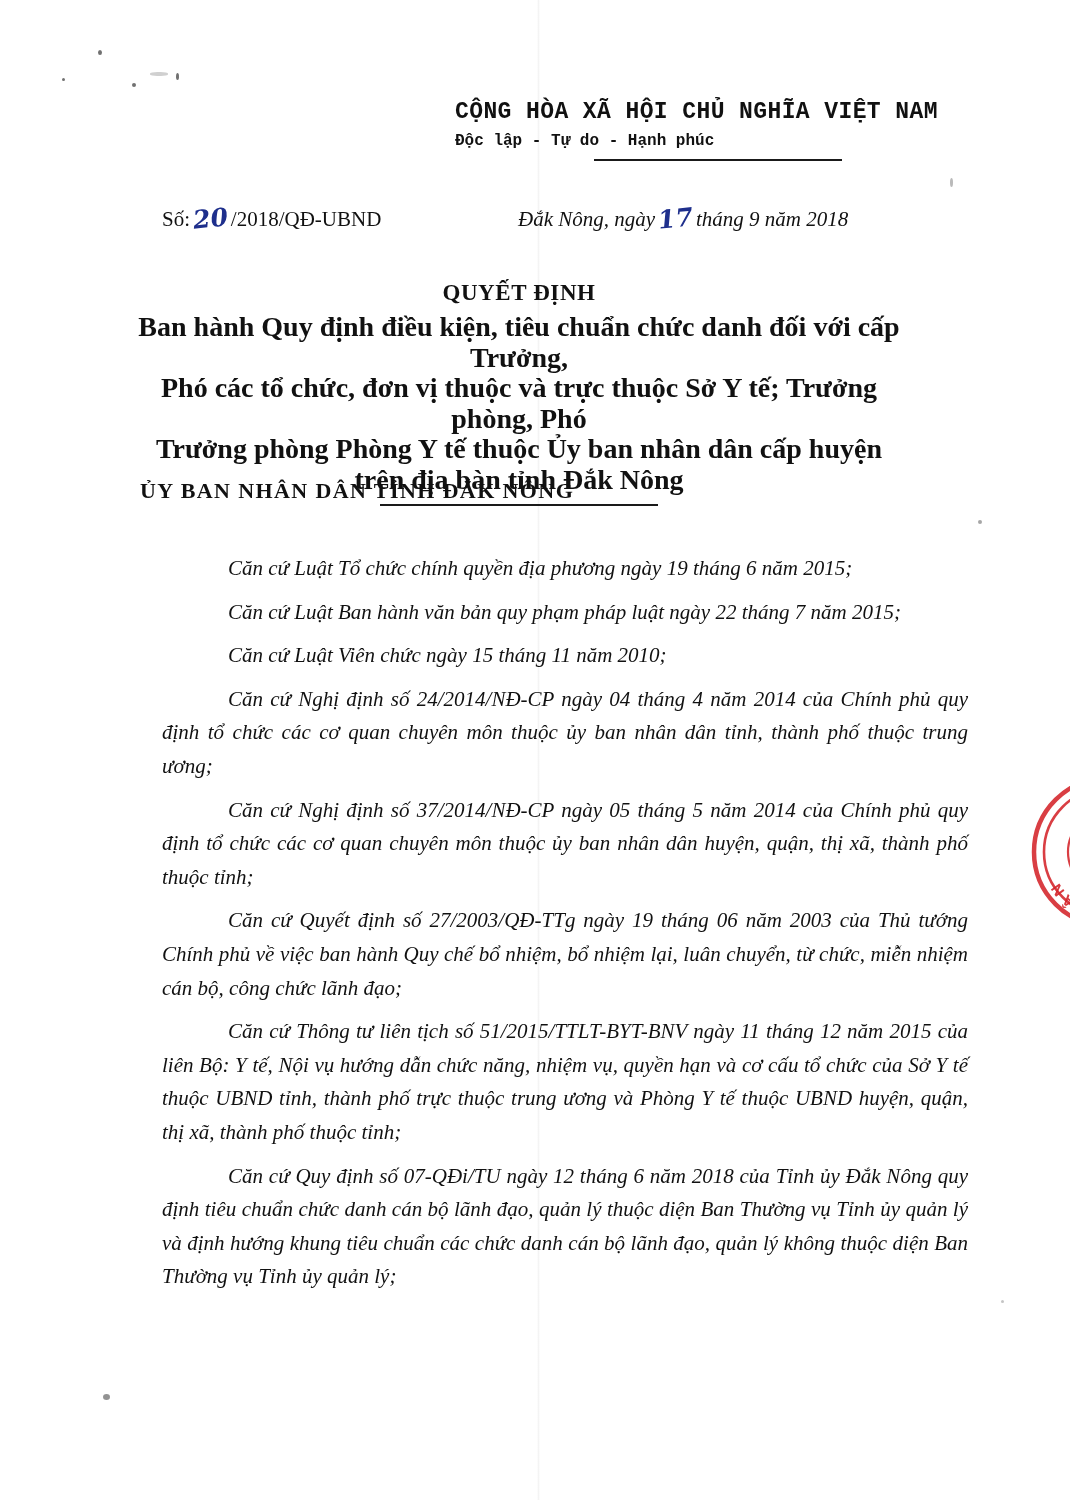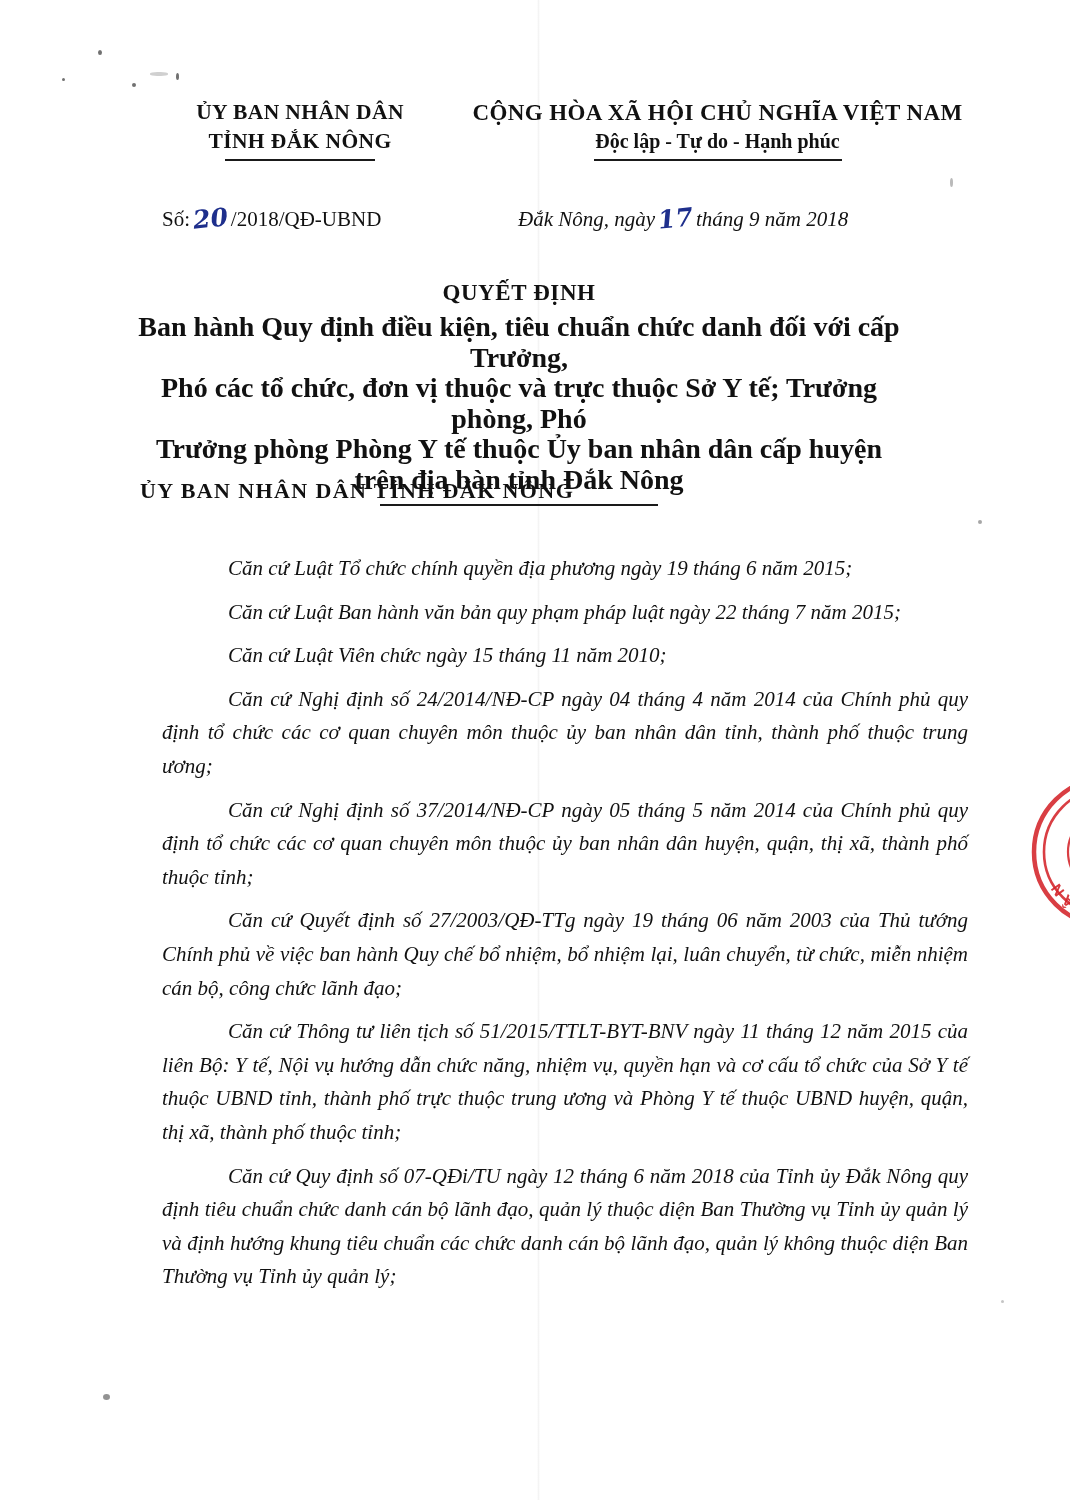--- a/index.html
+++ b/index.html
@@ -55,35 +55,35 @@
   .hdr-left {
     position: absolute;
     left: 150px;
     width: 300px;
     text-align: center;
   }
   .hdr-right {
     position: absolute;
     left: 455px;
     width: 525px;
-    text-align: center;
+    font-family: Liberation Mono, monospace;
   }
   .hdr-line {
     font-weight: bold;
     font-size: 21.5px;
     letter-spacing: .4px;
     line-height: 29px;
     white-space: nowrap;
   }
   .hdr-line.big {
     font-size: 23px;
   }
   .hdr-sub {
     font-weight: bold;
-    font-size: 20px;
+    font-size: 16px;
     line-height: 29px;
     white-space: nowrap;
   }
   .rule {
     height: 2px;
     background: #1a1a1a;
     margin: 3px auto 0;
   }
   .rule-left  { width: 150px; }
   .rule-right { width: 248px; }
@@ -192,25 +192,20 @@
   <div class="speck" style="left:62px;  top:78px;  width:3px; height:3px;"></div>
   <div class="speck" style="left:132px; top:83px;  width:4px; height:4px;"></div>
   <div class="speck" style="left:176px; top:73px;  width:3px; height:7px;"></div>
   <div class="smudge" style="left:150px; top:72px; width:18px; height:4px;"></div>
   <div class="speck" style="left:950px; top:178px; width:3px; height:9px; opacity:.35;"></div>
   <div class="speck" style="left:978px; top:520px; width:4px; height:4px; opacity:.45;"></div>
   <div class="speck" style="left:103px; top:1394px; width:7px; height:6px; opacity:.55;"></div>
   <div class="speck" style="left:1001px; top:1300px; width:3px; height:3px; opacity:.3;"></div>
 
   <div class="header">
-    <div class="hdr-left">
-      <div class="hdr-line">ỦY BAN NHÂN DÂN</div>
-      <div class="hdr-line">TỈNH ĐẮK NÔNG</div>
-      <div class="rule rule-left"></div>
-    </div>
     <div class="hdr-right">
       <div class="hdr-line big">CỘNG HÒA XÃ HỘI CHỦ NGHĨA VIỆT NAM</div>
       <div class="hdr-sub">Độc lập - Tự do - Hạnh phúc</div>
       <div class="rule rule-right"></div>
     </div>
   </div>
 
   <div class="numline">
     <span>Số:</span><span class="ink">20</span><span>/2018/QĐ-UBND</span>
   </div>

